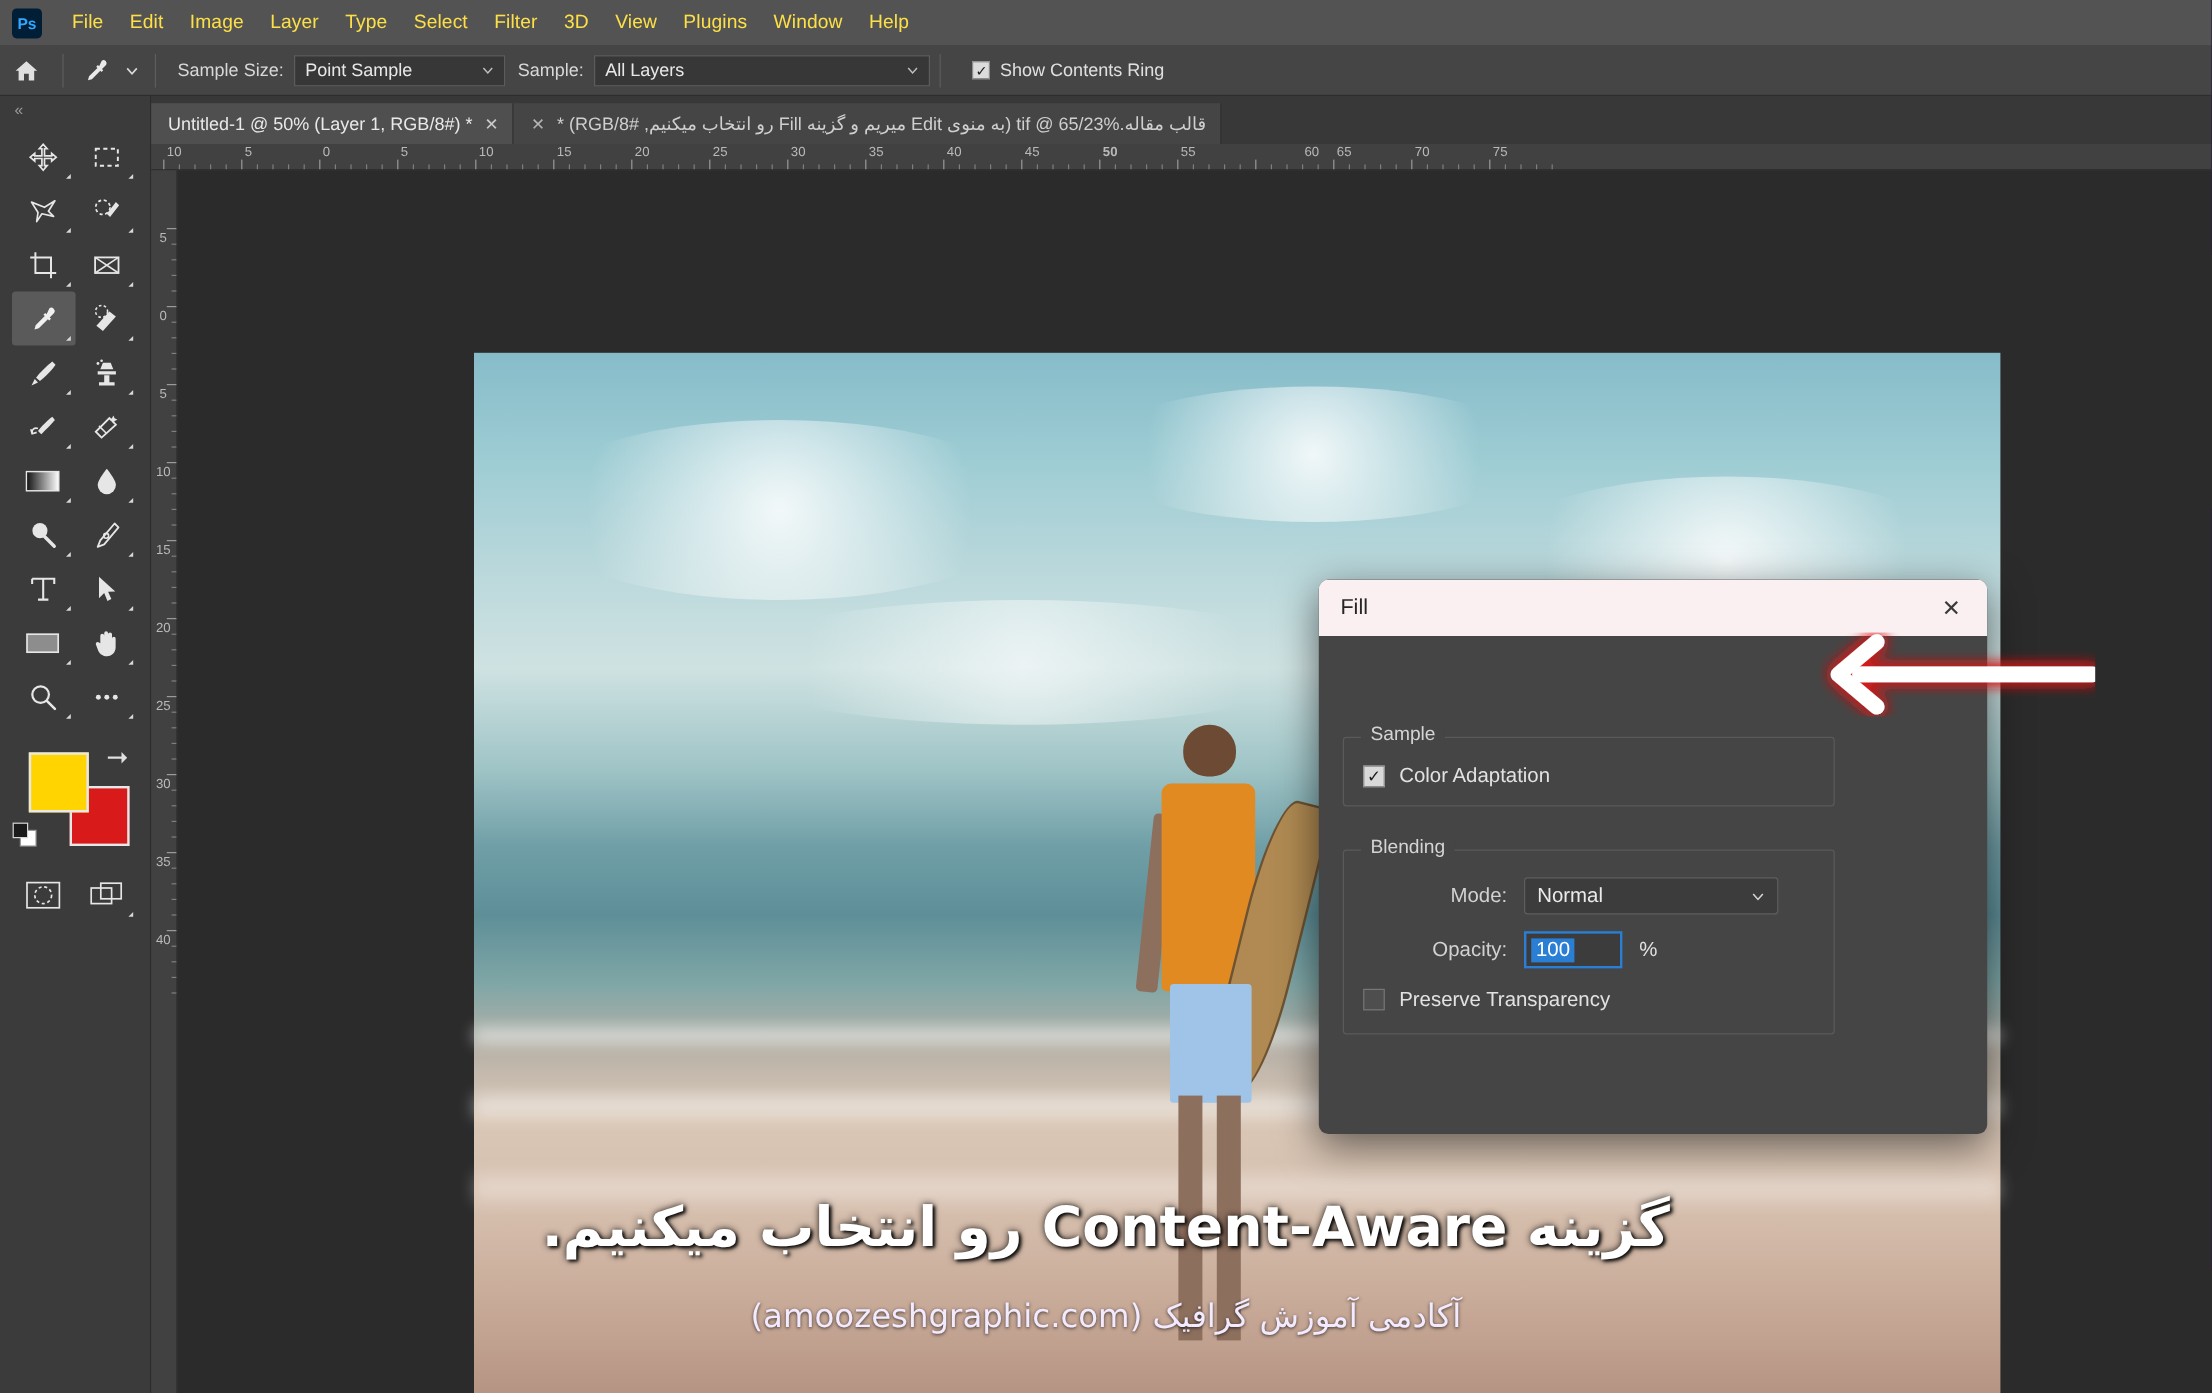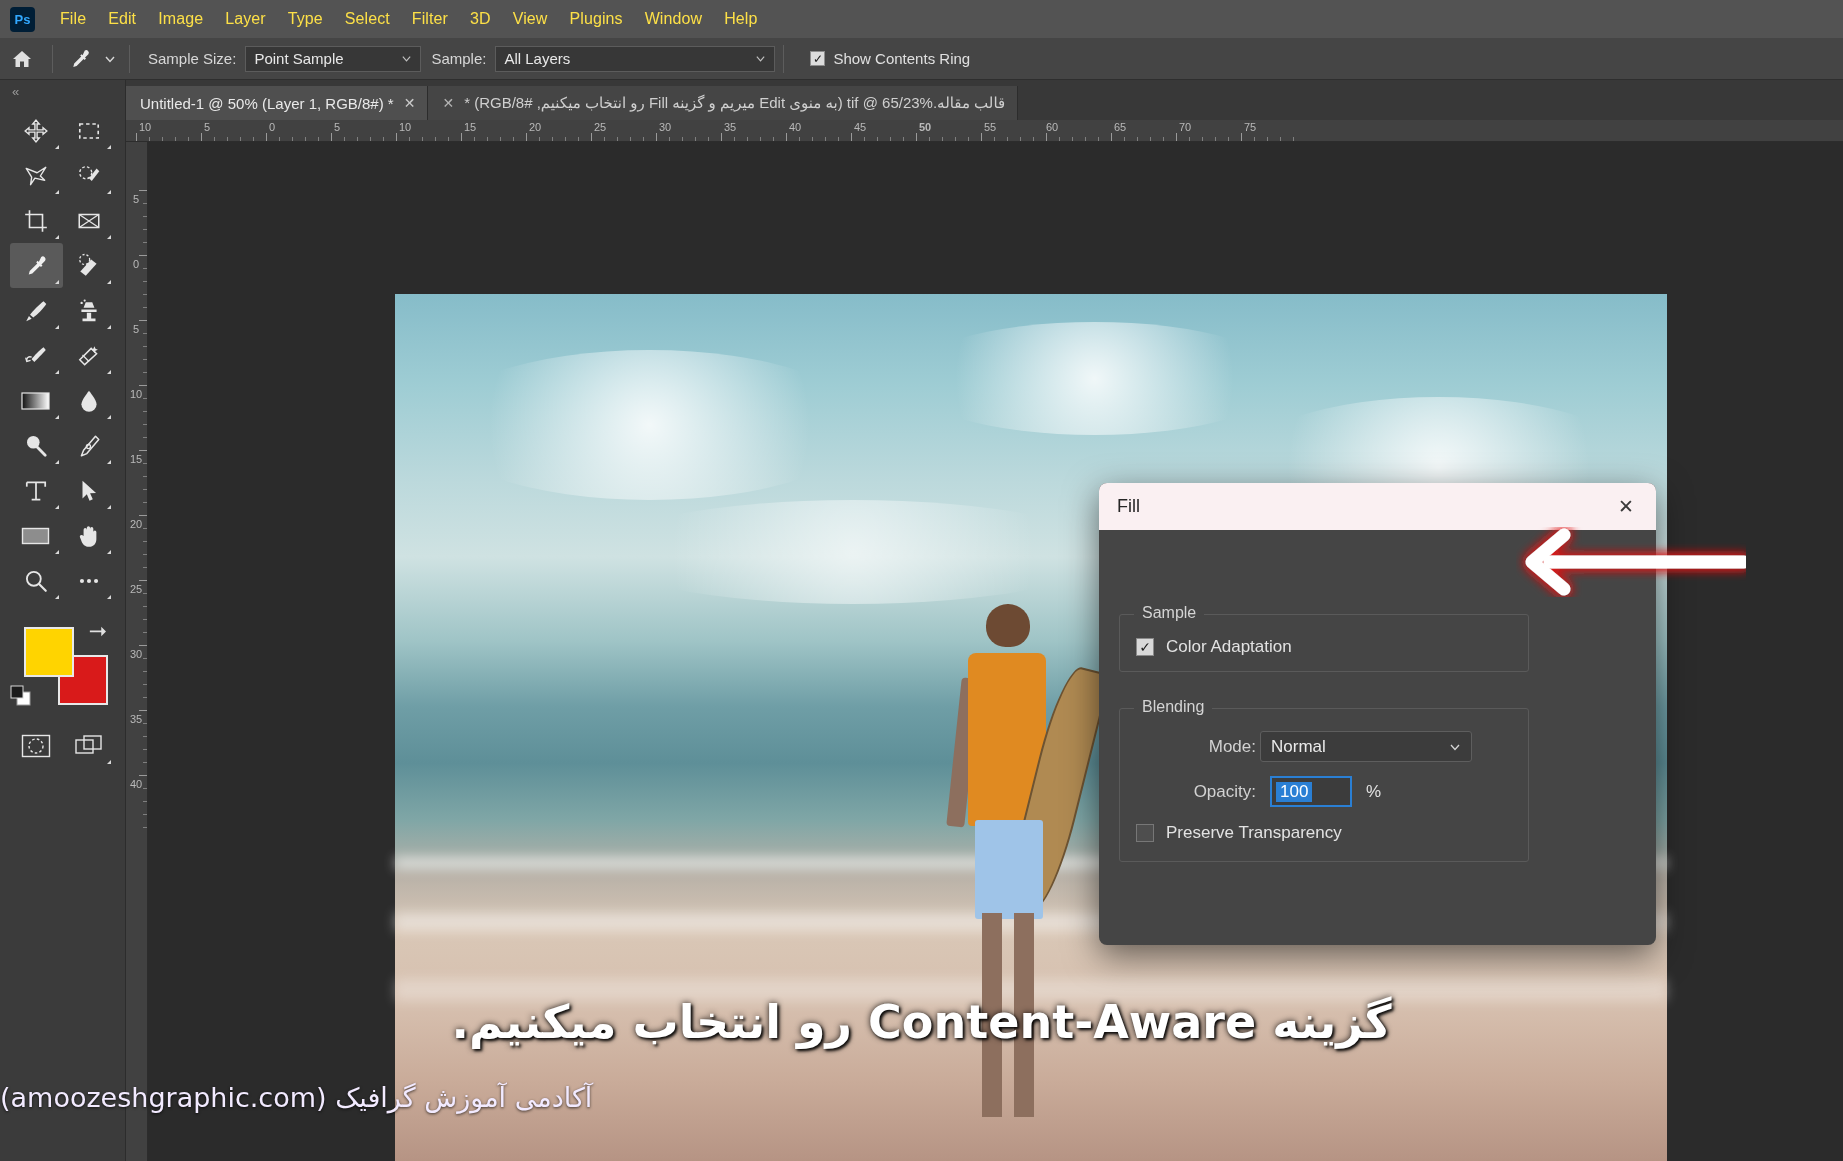--- a/index.html
+++ b/index.html
@@ -227,21 +227,21 @@
   
   .caption-main {
     position: absolute; left: 0; right: 0; top: 995px;
     text-align: center; color: #fff; font-size: 46px; font-weight: bold;
     direction: rtl; letter-spacing: 0px;
     text-shadow: 0 0 6px rgba(0,0,0,.85), 2px 2px 3px rgba(0,0,0,.9);
     font-family: "DejaVu Sans", sans-serif;
   }
   .caption-sub {
     position: absolute; left: 0; right: 0; top: 1082px;
-    text-align: left; color: #f2eaff; font-size: 27px;
+    text-align: center; color: #f2eaff; font-size: 27px;
     direction: rtl; font-family: "DejaVu Sans", sans-serif;
     text-shadow: 0 1px 3px rgba(0,0,0,.7);
   }
 </style>
 </head>
 <body>
 
 <div id="app">
 
   <div class="backdrop"></div>
@@ -594,21 +594,21 @@
         <div class="rt" style="left: 803px; top: 17px; width: 1px; height: 5px; opacity: 0.7;"></div>
         <div class="rt" style="left: 816px; top: 17px; width: 1px; height: 5px; opacity: 0.7;"></div>
         <div class="rt" style="left: 829px; top: 17px; width: 1px; height: 5px; opacity: 0.7;"></div>
         <div class="rt" style="left: 842px; top: 17px; width: 1px; height: 5px; opacity: 0.7;"></div>
         <div class="rlabel-h" style="left: 858px;">55</div>
         <div class="rt" style="left: 855px; top: 13px; width: 1px; height: 9px;"></div>
         <div class="rt" style="left: 868px; top: 17px; width: 1px; height: 5px; opacity: 0.7;"></div>
         <div class="rt" style="left: 881px; top: 17px; width: 1px; height: 5px; opacity: 0.7;"></div>
         <div class="rt" style="left: 894px; top: 17px; width: 1px; height: 5px; opacity: 0.7;"></div>
         <div class="rt" style="left: 907px; top: 17px; width: 1px; height: 5px; opacity: 0.7;"></div>
-        <div class="rlabel-h" style="left: 920px;">60</div>
+        <div class="rlabel-h" style="left: 961px;">60</div>
         <div class="rt" style="left: 920px; top: 13px; width: 1px; height: 9px;"></div>
         <div class="rt" style="left: 933px; top: 17px; width: 1px; height: 5px; opacity: 0.7;"></div>
         <div class="rt" style="left: 946px; top: 17px; width: 1px; height: 5px; opacity: 0.7;"></div>
         <div class="rt" style="left: 959px; top: 17px; width: 1px; height: 5px; opacity: 0.7;"></div>
         <div class="rt" style="left: 972px; top: 17px; width: 1px; height: 5px; opacity: 0.7;"></div>
         <div class="rlabel-h" style="left: 988px;">65</div>
         <div class="rt" style="left: 985px; top: 13px; width: 1px; height: 9px;"></div>
         <div class="rt" style="left: 998px; top: 17px; width: 1px; height: 5px; opacity: 0.7;"></div>
         <div class="rt" style="left: 1011px; top: 17px; width: 1px; height: 5px; opacity: 0.7;"></div>
         <div class="rt" style="left: 1024px; top: 17px; width: 1px; height: 5px; opacity: 0.7;"></div>
@@ -726,21 +726,21 @@
               <span class="ps-check">✓</span>
               <span class="ck-label">Color Adaptation</span>
             </div>
           </div>
 
           <div class="group" style="margin-top:36px;width:410px;padding-bottom:18px">
             <span class="legend">Blending</span>
 
             <div class="row">
               <div class="lab" style="width:120px">Mode:</div>
-              <div class="ps-select" style="width:212px;margin-left:4px">
+              <div class="ps-select" style="width:212px;margin-left:14px">
                 <span class="v">Normal</span>
                 <svg width="12" height="12" viewBox="0 0 12 12">
                   <path d="M2 4 L6 8.5 L10 4" stroke="#d5d5d5" stroke-width="1.3" fill="none"></path>
                 </svg>
               </div>
             </div>
 
             <div class="row" style="margin-top:14px">
               <div class="lab" style="width:120px">Opacity:</div>
               <div class="num-field" style="margin-left:14px">

